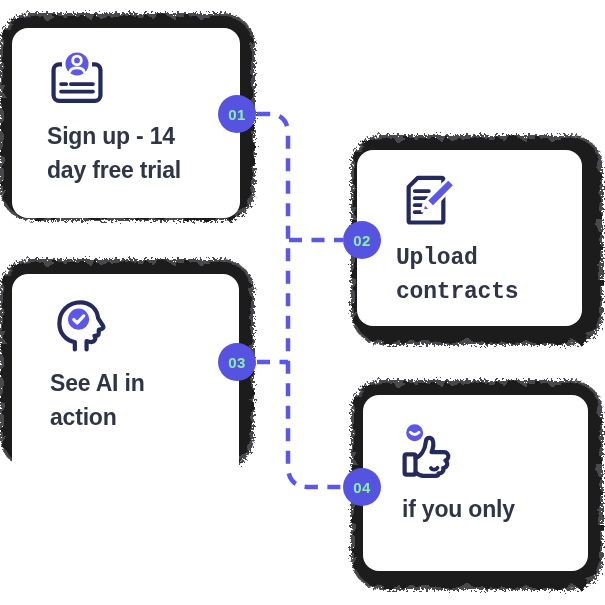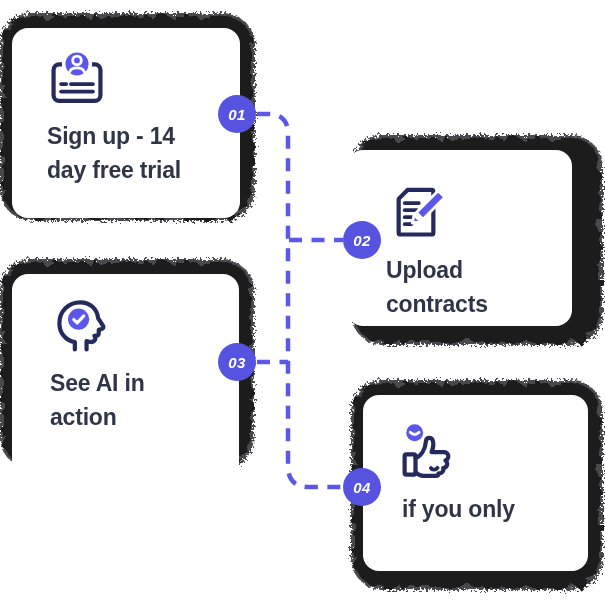--- a/index.html
+++ b/index.html
@@ -21,38 +21,38 @@
     filter:url(#rough-spray);opacity:.85;}
   .scribble .nw{position:absolute;inset:3px;background:var(--scribble);border-radius:28px;
     filter:url(#rough-wobble);}
   .s1{left:0px;top:13px;width:255px;height:208px;}
   .s2{left:351px;top:135px;width:252px;height:210px;}
   .s3{left:0px;top:259px;width:254px;height:210px;}
   .s4{left:351px;top:380px;width:252px;height:210px;}
 
   .card{position:absolute;background:var(--card-bg);border-radius:16px;z-index:2;box-sizing:border-box;}
   .c1{left:12px;top:28px;width:228px;height:190px;padding:20px 16px 0 35px;}
-  .c2{left:347px;top:150px;width:225px;height:176px;padding:32px 16px 0 39px;}
+  .c2{left:357px;top:150px;width:225px;height:176px;padding:20px 16px 0 39px;font-family:Liberation Mono, monospace;}
   .c3{left:12px;top:274px;width:227px;height:212px;padding:21px 16px 0 38px;}
   .c4{left:363px;top:395px;width:225px;height:176px;padding:26px 16px 0 39px;}
 
   .icon{width:60px;height:60px;display:block;margin-bottom:11px;}
   .ic-stroke{fill:none;stroke:var(--navy);stroke-width:4.5;stroke-linecap:round;stroke-linejoin:round;}
   .ic-line{stroke:var(--navy);stroke-width:4;stroke-linecap:round;}
   .ic-white{fill:none;stroke:#ffffff;stroke-width:3;stroke-linecap:round;}
 
   .title{font-size:23px;line-height:34px;font-weight:bold;color:var(--title);letter-spacing:-.2px;}
 
   #connector{position:absolute;left:0;top:0;z-index:3;pointer-events:none;}
   #connector path{fill:none;stroke:var(--purple-bright);stroke-width:4.5;stroke-dasharray:13 9.5;}
 
   .badge{
     position:absolute;width:38px;height:38px;border-radius:50%;background:var(--purple);
-    color:#ffffff;font-size:15px;font-weight:bold;letter-spacing:.5px;
-    display:flex;align-items:center;justify-content:center;z-index:4;font-style:italic;
+    color:#86efac;font-size:15px;font-weight:bold;letter-spacing:.5px;
+    display:flex;align-items:center;justify-content:center;z-index:4;
   }
   .b1{left:218px;top:95px;}
   .b2{left:343px;top:221px;}
   .b3{left:218px;top:343px;}
   .b4{left:343px;top:468px;}
 </style>
 </head>
 <body>
 
 <div id="stage">

